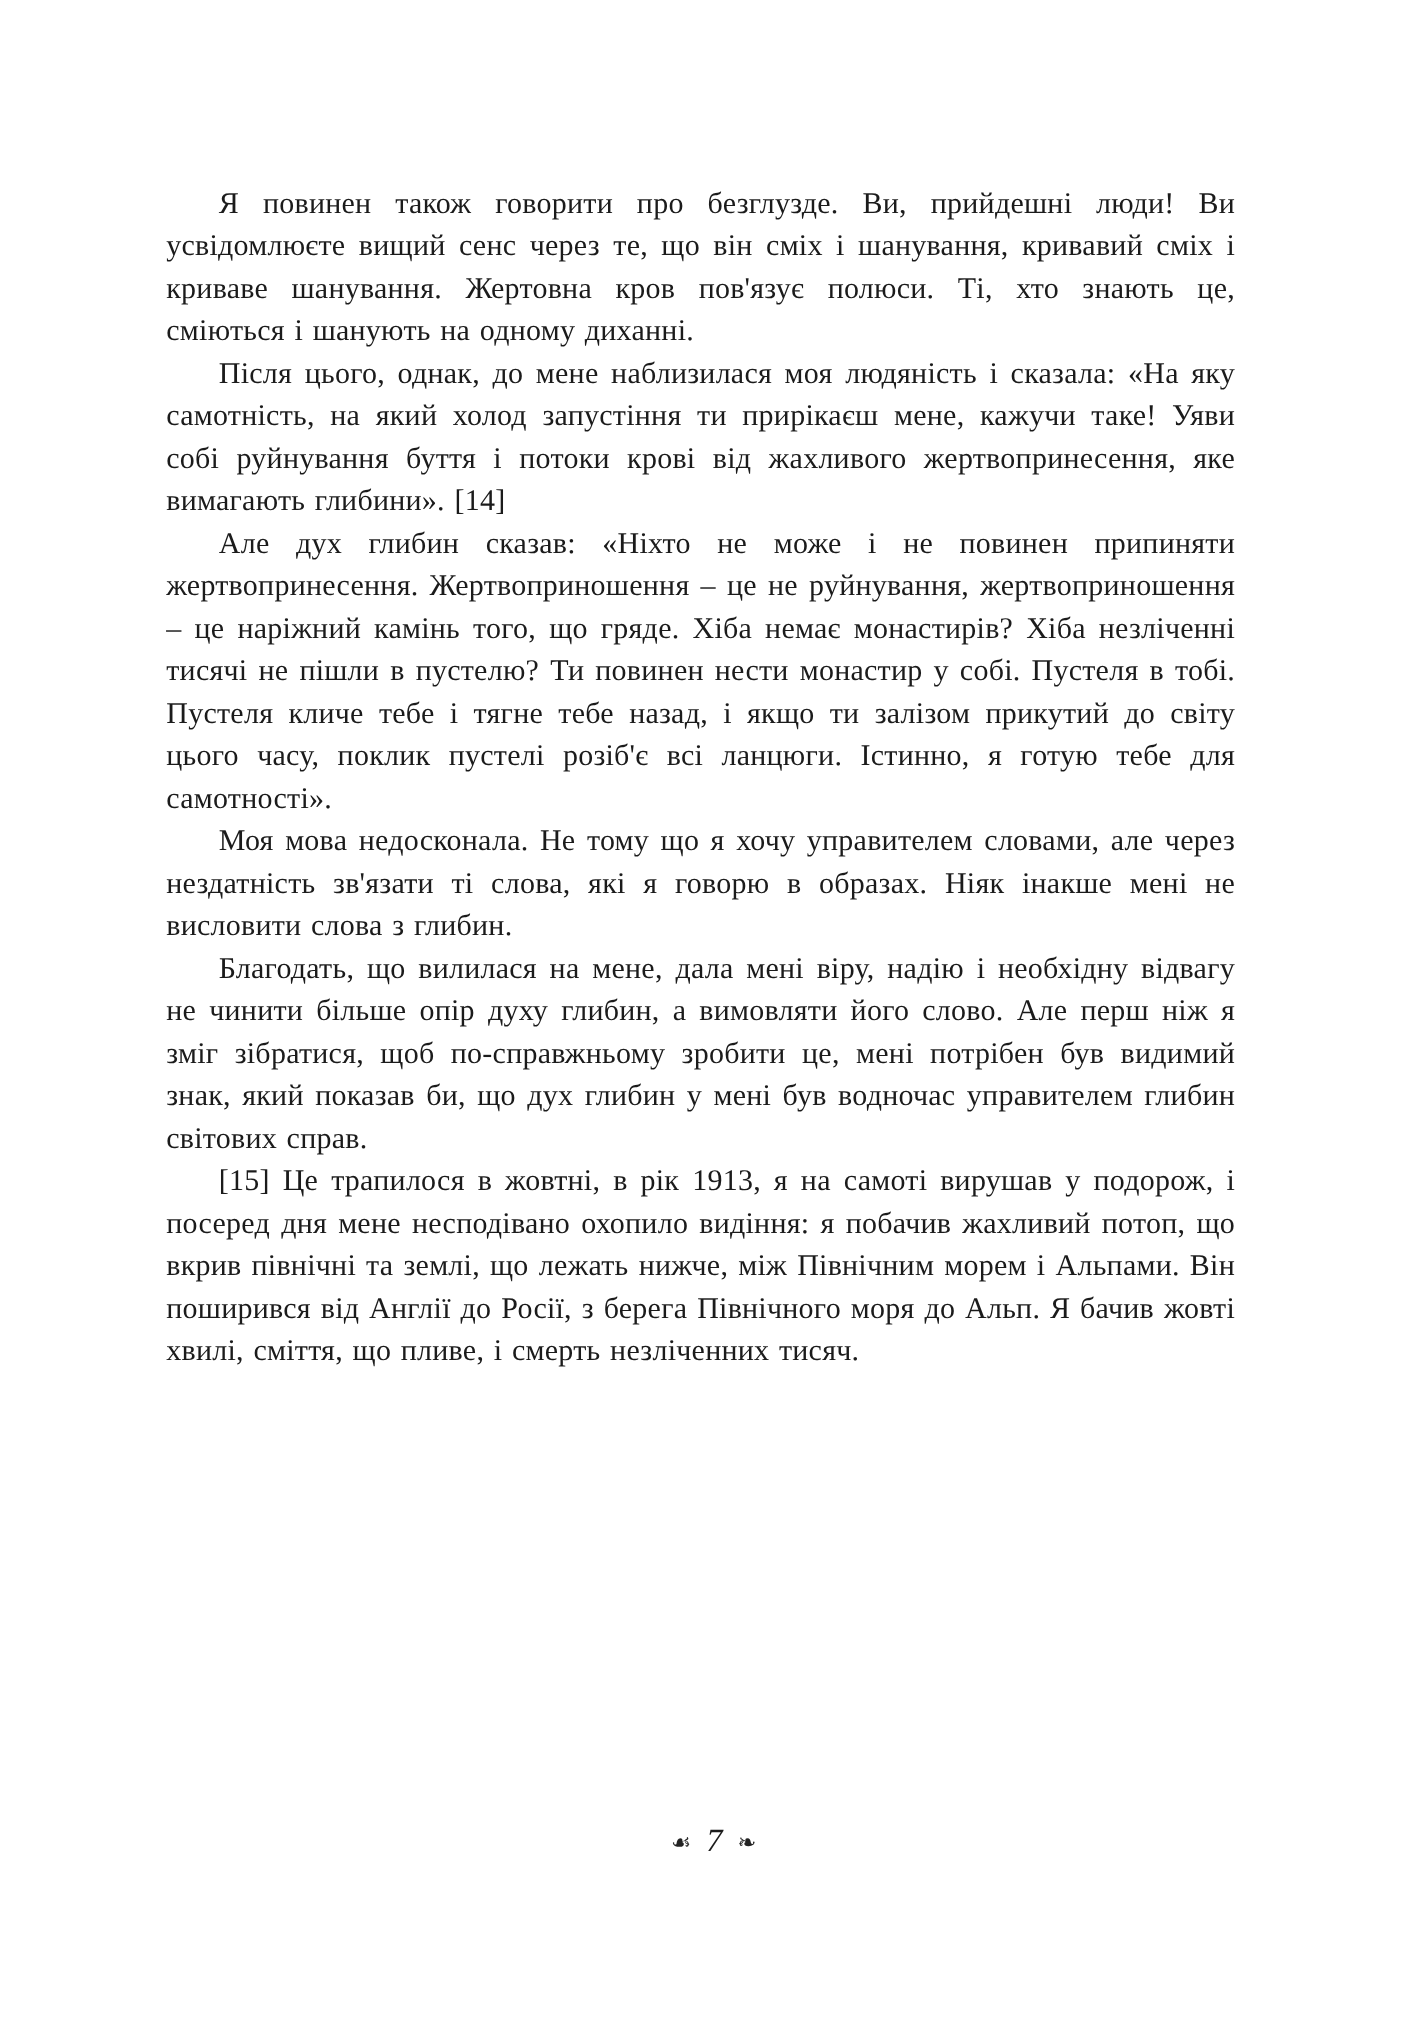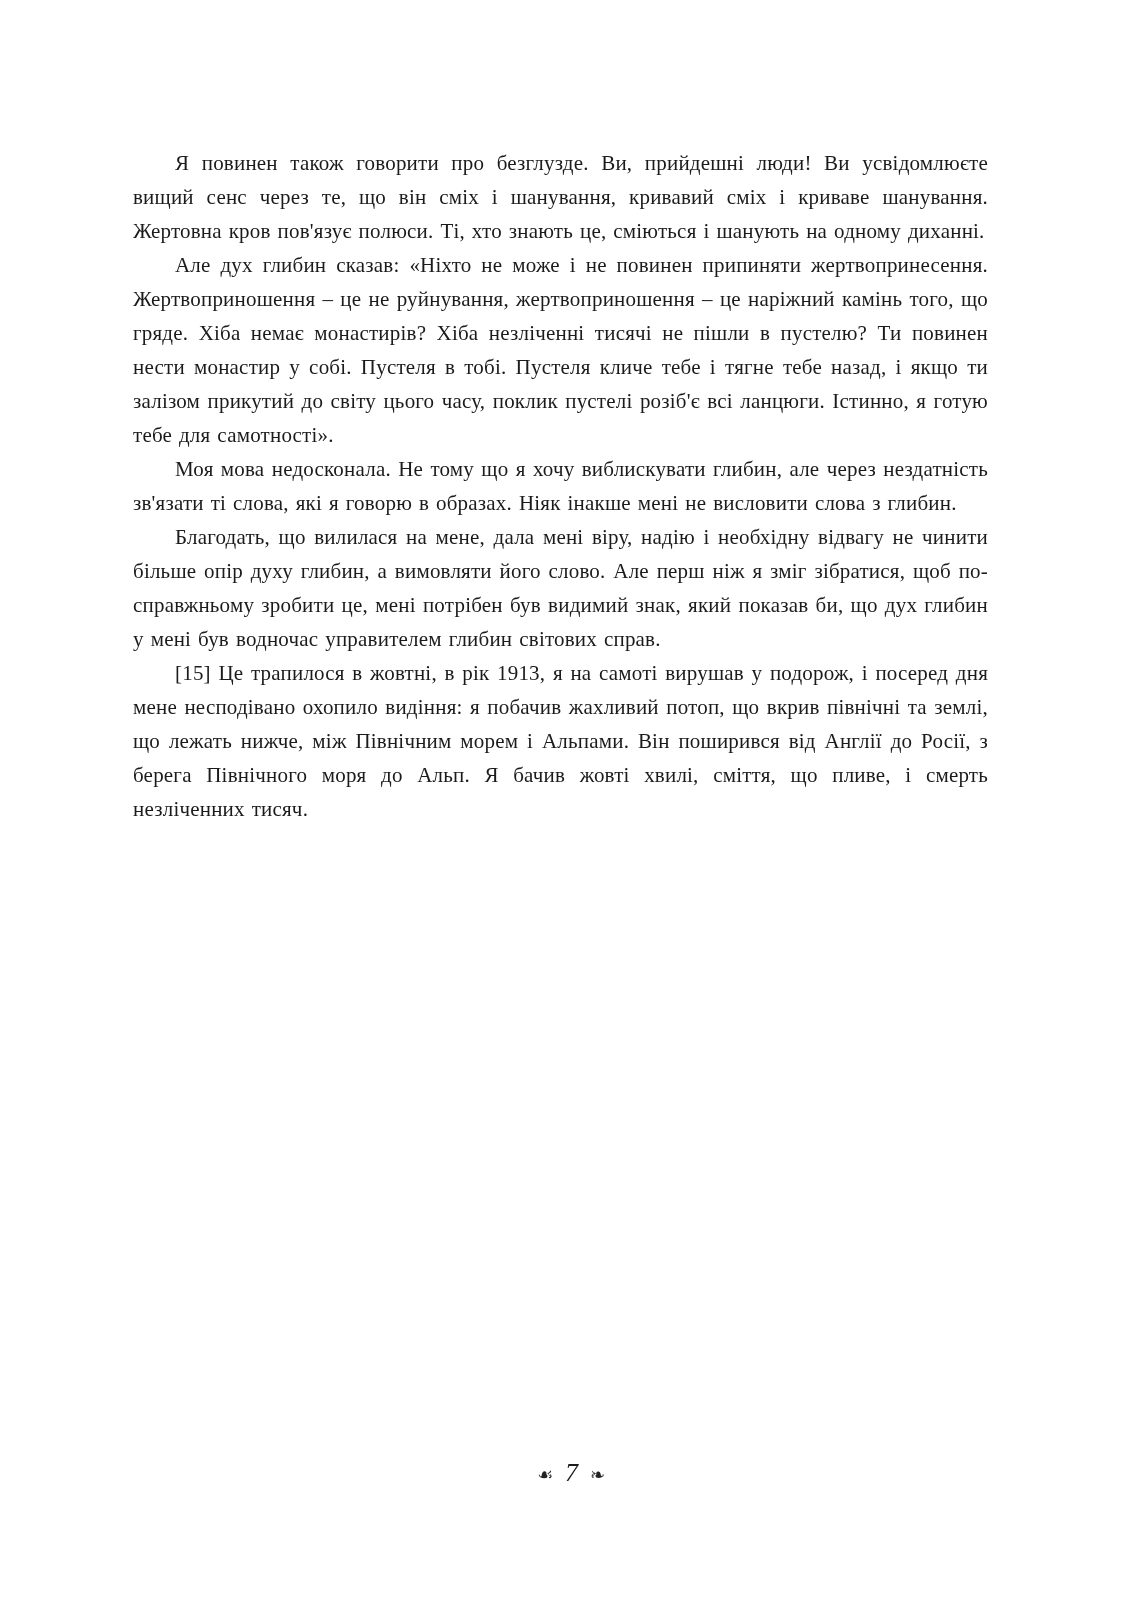--- a/index.html
+++ b/index.html
@@ -16,21 +16,21 @@
     color: #1b1b1b;
   }
   .text-block {
     position: absolute;
     left: 133px;
     top: 146px;
     width: 855px;
   }
   .text-block p {
     margin: 0;
-    font-size: 21px;
+    font-size: 24px;
     line-height: 34px;
     text-align: justify;
     text-indent: 42px;
     word-spacing: 1.5px;
     letter-spacing: 0.2px;
   }
   .page-footer {
     position: absolute;
     left: 0;
     top: 1458px;
@@ -53,22 +53,23 @@
     position: relative;
     top: 1px;
     color: #222222;
   }
 </style>
 </head>
 <body>
 
 <main class="text-block">
   <p>Я повинен також говорити про безглузде. Ви, прийдешні люди! Ви усвідомлюєте вищий сенс через те, що він сміх і шанування, кривавий сміх і криваве шанування. Жертовна кров пов'язує полюси. Ті, хто знають це, сміються і шанують на одному диханні.</p>
+  <p>Після цього, однак, до мене наблизилася моя людяність і сказала: «На яку самотність, на який холод запустіння ти прирікаєш мене, кажучи таке! Уяви собі руйнування буття і потоки крові від жахливого жертвопринесення, яке вимагають глибини». [14]</p>
   <p>Але дух глибин сказав: «Ніхто не може і не повинен припиняти жертвопринесення. Жертвоприношення – це не руйнування, жертвоприношення – це наріжний камінь того, що гряде. Хіба немає монастирів? Хіба незліченні тисячі не пішли в пустелю? Ти повинен нести монастир у собі. Пустеля в тобі. Пустеля кличе тебе і тягне тебе назад, і якщо ти залізом прикутий до світу цього часу, поклик пустелі розіб'є всі ланцюги. Істинно, я готую тебе для самотності».</p>
-  <p>Моя мова недосконала. Не тому що я хочу виблискувати глибин, але через нездатність зв'язати ті слова, які я говорю в образах. Ніяк інакше мені не висловити слова з глибин.</p>
+  <p>Моя мова недосконала. Не тому що я хочу управителем словами, але через нездатність зв'язати ті слова, які я говорю в образах. Ніяк інакше мені не висловити слова з глибин.</p>
   <p>Благодать, що вилилася на мене, дала мені віру, надію і необхідну відвагу не чинити більше опір духу глибин, а вимовляти його слово. Але перш ніж я зміг зібратися, щоб по-справжньому зробити це, мені потрібен був видимий знак, який показав би, що дух глибин у мені був водночас управителем глибин світових справ.</p>
   <p>[15] Це трапилося в жовтні, в рік 1913, я на самоті вирушав у подорож, і посеред дня мене несподівано охопило видіння: я побачив жахливий потоп, що вкрив північні та землі, що лежать нижче, між Північним морем і Альпами. Він поширився від Англії до Росії, з берега Північного моря до Альп. Я бачив жовті хвилі, сміття, що пливе, і смерть незліченних тисяч.</p>
 </main>
 
 <footer class="page-footer">
   <span class="ornament">☙</span>
   <span class="page-number">7</span>
   <span class="ornament">❧</span>
 </footer>
 

